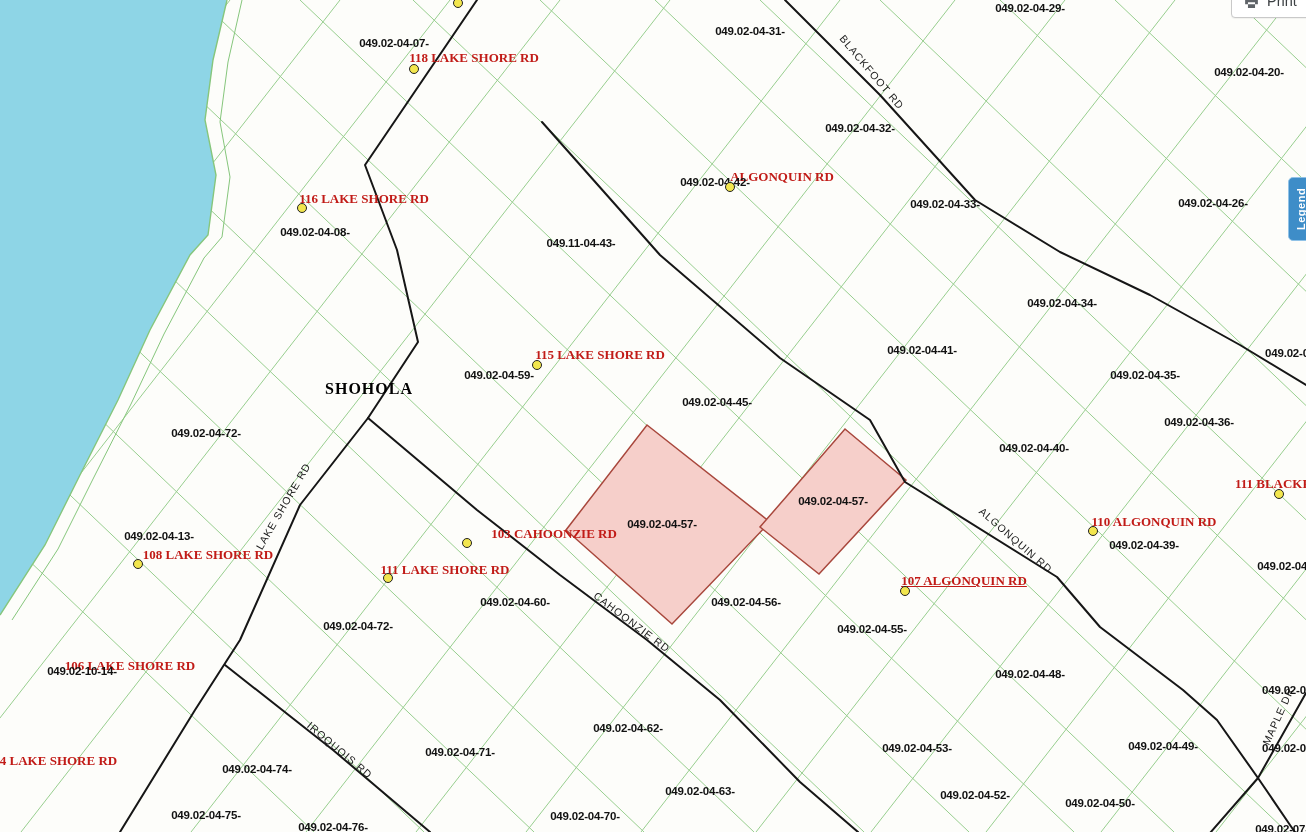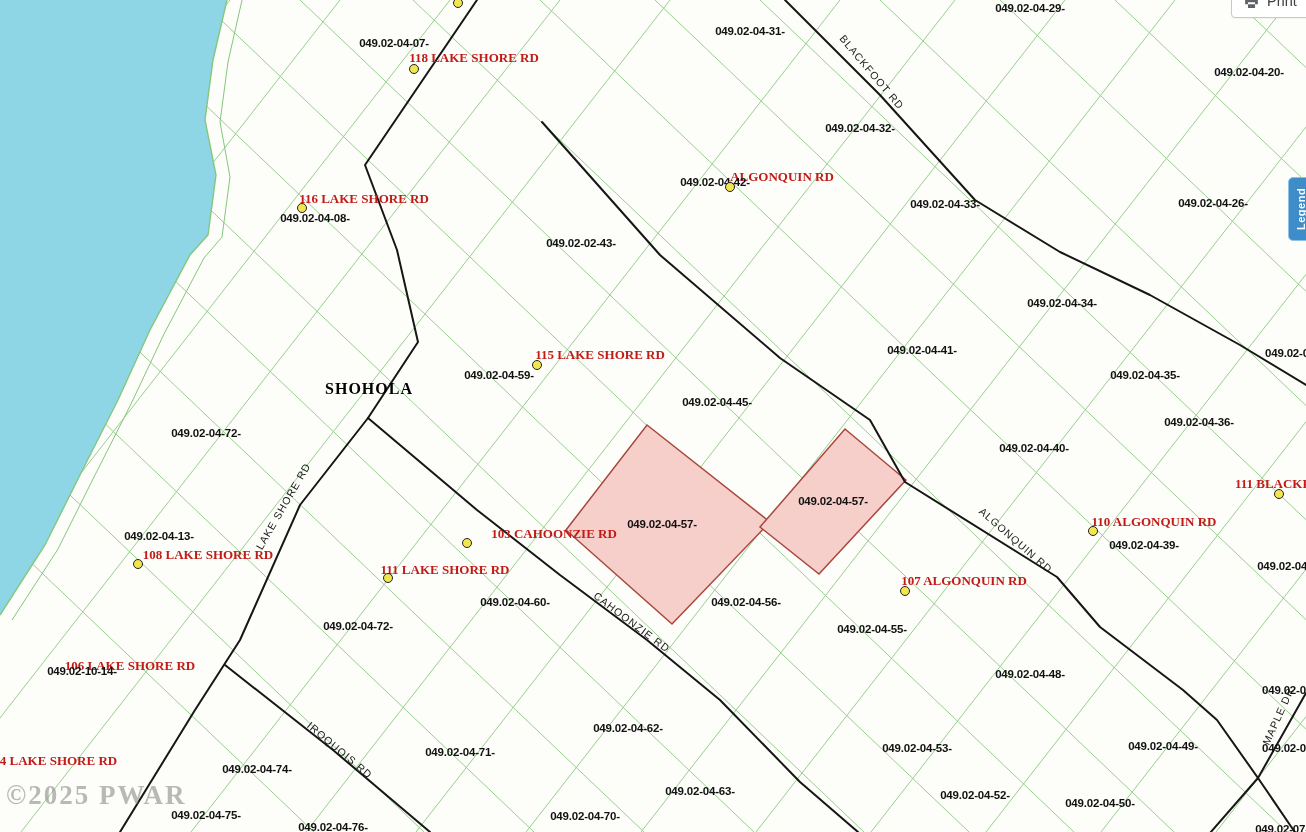--- a/index.html
+++ b/index.html
@@ -99,33 +99,33 @@
       <div class="road-label" style="left: 1278px; top: 716px; transform: translate(-50%, -50%) rotate(-66deg);">MAPLE DR</div>
       <div class="address-label" style="left: 474px; top: 58px;">118 LAKE SHORE RD</div>
       <div class="address-label" style="left: 336px; top: 199px; margin-left: 28px;">116 LAKE SHORE RD</div>
       <div class="address-label" style="left: 782px; top: 177px;">ALGONQUIN RD</div>
       <div class="address-label" style="left: 600px; top: 355px;">115 LAKE SHORE RD</div>
       <div class="address-label" style="left: 208px; top: 555px;">108 LAKE SHORE RD</div>
       <div class="address-label" style="left: 554px; top: 534px;">103 CAHOONZIE RD</div>
       <div class="address-label" style="left: 445px; top: 570px;">111 LAKE SHORE RD</div>
       <div class="address-label" style="left: 1154px; top: 522px;">110 ALGONQUIN RD</div>
       <div class="address-label" style="left: 1298px; top: 484px;">111 BLACKFOOT RD</div>
-      <div class="address-label" style="left: 964px; top: 581px;">107 ALGONQUIN RD</div>
+      <div class="address-label" style="left: 964px; top: 581px; text-decoration: underline;">107 ALGONQUIN RD</div>
       <div class="address-label" style="left: 130px; top: 666px;">106 LAKE SHORE RD</div>
       <div class="address-label" style="left: 52px; top: 761px;">104 LAKE SHORE RD</div>
       <div class="parcel-label" style="left: 394px; top: 43px;">049.02-04-07-</div>
       <div class="parcel-label" style="left: 750px; top: 31px;">049.02-04-31-</div>
       <div class="parcel-label" style="left: 1030px; top: 8px;">049.02-04-29-</div>
       <div class="parcel-label" style="left: 1249px; top: 72px;">049.02-04-20-</div>
       <div class="parcel-label" style="left: 860px; top: 128px;">049.02-04-32-</div>
       <div class="parcel-label" style="left: 715px; top: 182px;">049.02-04-42-</div>
       <div class="parcel-label" style="left: 945px; top: 204px;">049.02-04-33-</div>
       <div class="parcel-label" style="left: 1213px; top: 203px;">049.02-04-26-</div>
-      <div class="parcel-label" style="left: 315px; top: 218px;">049.02-04-08-</div>
-      <div class="parcel-label" style="left: 581px; top: 243px;">049.02-02-43-</div>
+      <div class="parcel-label" style="left: 315px; top: 232px;">049.02-04-08-</div>
+      <div class="parcel-label" style="left: 581px; top: 243px;">049.11-04-43-</div>
       <div class="parcel-label" style="left: 1062px; top: 303px;">049.02-04-34-</div>
       <div class="parcel-label" style="left: 1287px; top: 353px;">049.02-0</div>
       <div class="parcel-label" style="left: 922px; top: 350px;">049.02-04-41-</div>
       <div class="parcel-label" style="left: 499px; top: 375px;">049.02-04-59-</div>
       <div class="parcel-label" style="left: 1145px; top: 375px;">049.02-04-35-</div>
       <div class="parcel-label" style="left: 717px; top: 402px;">049.02-04-45-</div>
       <div class="parcel-label" style="left: 1199px; top: 422px;">049.02-04-36-</div>
       <div class="parcel-label" style="left: 1034px; top: 448px;">049.02-04-40-</div>
       <div class="parcel-label" style="left: 206px; top: 433px;">049.02-04-72-</div>
       <div class="parcel-label" style="left: 143px; top: 536px; margin-left: 16px;">049.02-04-13-</div>
@@ -160,21 +160,20 @@
       <div class="marker" style="left: 537px; top: 365px;"></div>
       <div class="marker" style="left: 1279px; top: 494px;"></div>
       <div class="marker" style="left: 1093px; top: 531px;"></div>
       <div class="marker" style="left: 138px; top: 564px;"></div>
       <div class="marker" style="left: 467px; top: 543px;"></div>
       <div class="marker" style="left: 388px; top: 578px;"></div>
       <div class="marker" style="left: 905px; top: 591px;"></div>
     </div>
 
   <div id="town-label">SHOHOLA</div>
-  <div id="watermark">©2025 PWAR</div>
 
   <div id="print-button">
     <span style="display:flex;">
       <svg viewBox="0 0 24 24" width="17" height="17">
         <path fill="#5f6368" d="M7 3h10v4H7zM5 8h14a2 2 0 0 1 2 2v6h-4v-3H7v3H3v-6a2 2 0 0 1 2-2zm2 8h10v5H7z"></path>
       </svg>
     </span>
     <span>Print</span>
   </div>
 

